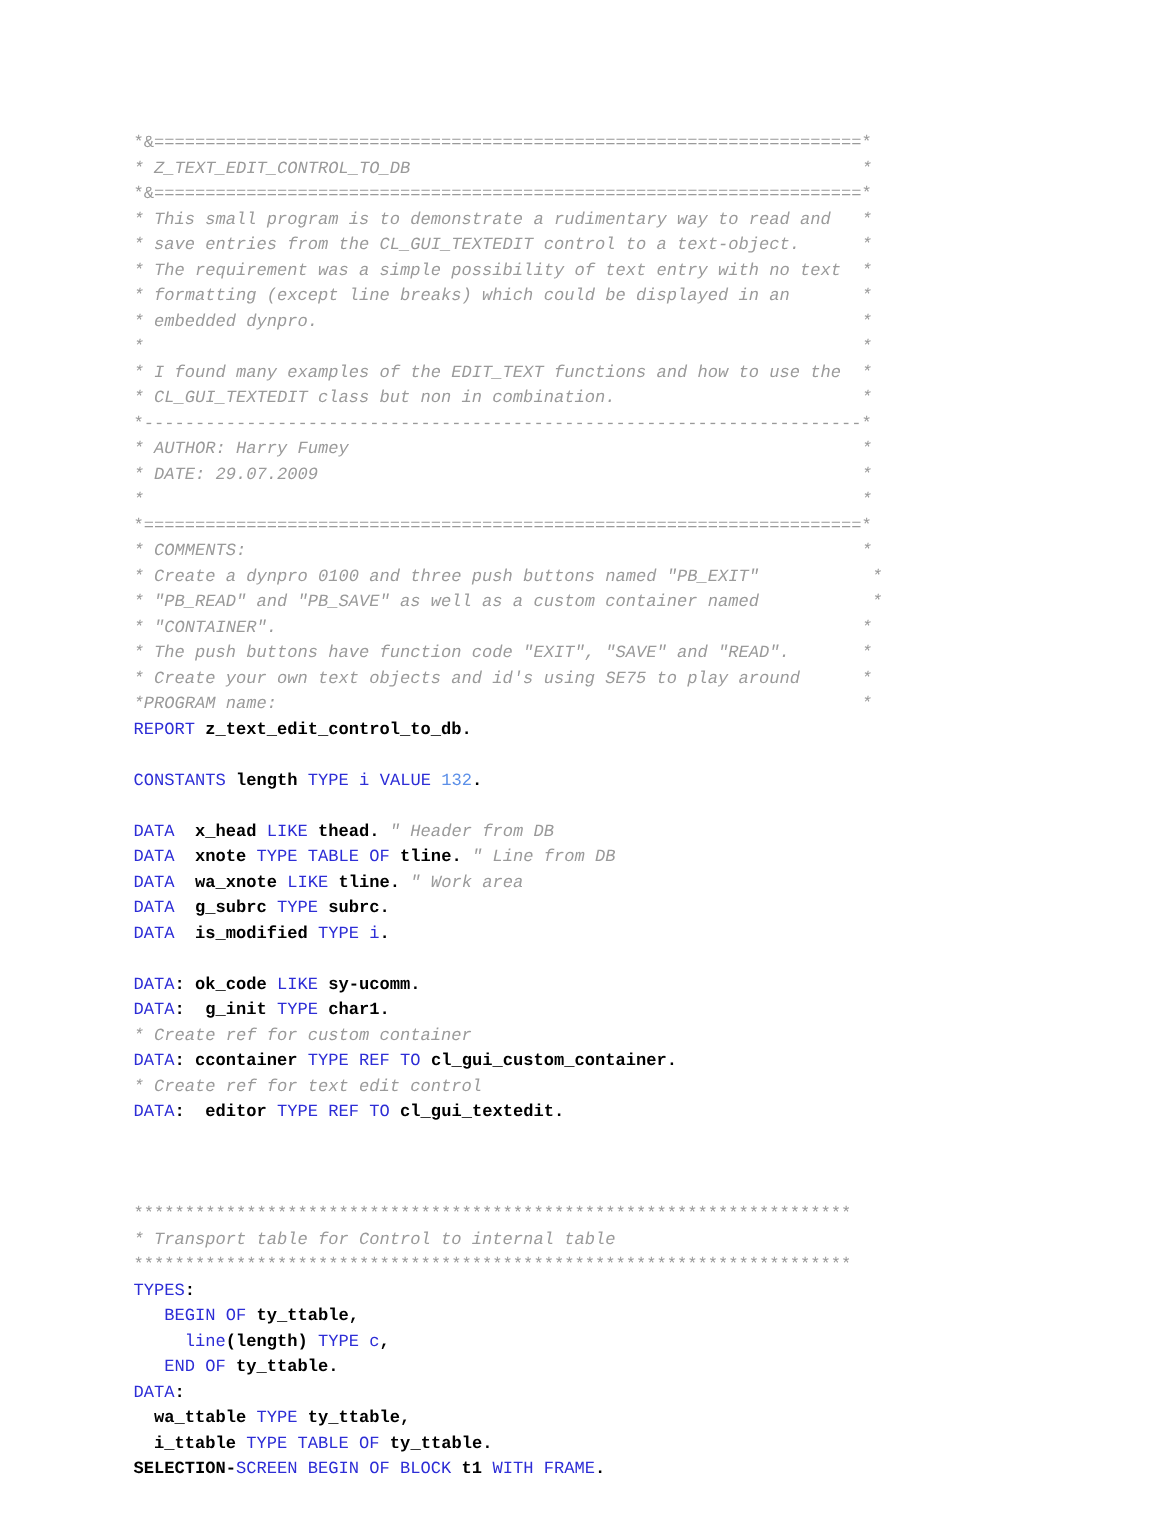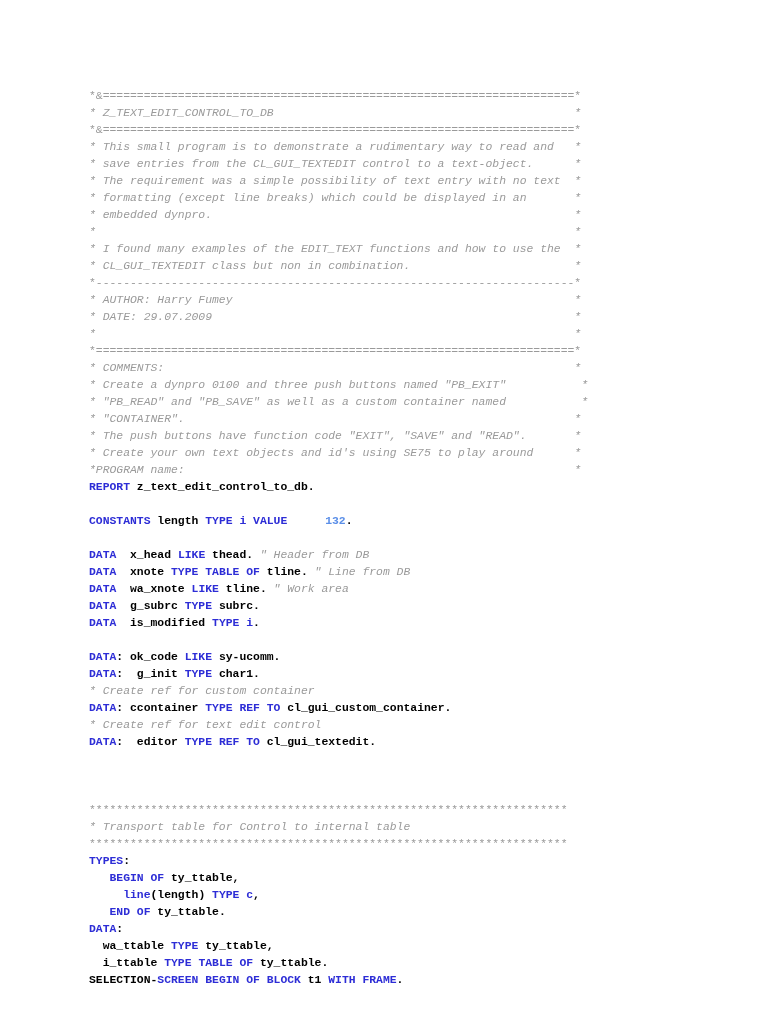--- a/index.html
+++ b/index.html
@@ -39,31 +39,30 @@
     color: #9a9a9a;
     font-style: italic;
     font-family: Liberation Mono, monospace;
   }
   .rule {
     color: #9a9a9a;
     font-style: normal;
   }
   .kw {
     color: #2d2dd6;
-    font-weight: bold;
+    font-weight: normal;
   }
   .id {
     color: #000000;
     font-weight: bold;
     text-align: center;
   }
   .num {
     color: #5b8fe8;
-    font-weight: bold;
-    margin-left: 31px;
+    font-weight: normal;
   }
   .blank {
     height: 17px;
   }
 </style>
 </head>
 <body>
 
 <div id="page">
   <div id="listing"><div class="line"><span class="rule">*&amp;=====================================================================*</span></div><div class="line"><span class="cmt">* Z_TEXT_EDIT_CONTROL_TO_DB                                            *</span></div><div class="line"><span class="rule">*&amp;=====================================================================*</span></div><div class="line"><span class="cmt">* This small program is to demonstrate a rudimentary way to read and   *</span></div><div class="line"><span class="cmt">* save entries from the CL_GUI_TEXTEDIT control to a text-object.      *</span></div><div class="line"><span class="cmt">* The requirement was a simple possibility of text entry with no text  *</span></div><div class="line"><span class="cmt">* formatting (except line breaks) which could be displayed in an       *</span></div><div class="line"><span class="cmt">* embedded dynpro.                                                     *</span></div><div class="line"><span class="cmt">*                                                                      *</span></div><div class="line"><span class="cmt">* I found many examples of the EDIT_TEXT functions and how to use the  *</span></div><div class="line"><span class="cmt">* CL_GUI_TEXTEDIT class but non in combination.                        *</span></div><div class="line"><span class="rule">*----------------------------------------------------------------------*</span></div><div class="line"><span class="cmt">* AUTHOR: Harry Fumey                                                  *</span></div><div class="line"><span class="cmt">* DATE: 29.07.2009                                                     *</span></div><div class="line"><span class="cmt">*                                                                      *</span></div><div class="line"><span class="rule">*======================================================================*</span></div><div class="line"><span class="cmt">* COMMENTS:                                                            *</span></div><div class="line"><span class="cmt">* Create a dynpro 0100 and three push buttons named "PB_EXIT"           *</span></div><div class="line"><span class="cmt">* "PB_READ" and "PB_SAVE" as well as a custom container named           *</span></div><div class="line"><span class="cmt">* "CONTAINER".                                                         *</span></div><div class="line"><span class="cmt">* The push buttons have function code "EXIT", "SAVE" and "READ".       *</span></div><div class="line"><span class="cmt">* Create your own text objects and id's using SE75 to play around      *</span></div><div class="line"><span class="cmt">*PROGRAM name:                                                         *</span></div><div class="line"><span class="kw">REPORT</span><span class="id"> z_text_edit_control_to_db.</span></div><div class="line blank">&nbsp;</div><div class="line"><span class="kw">CONSTANTS</span><span class="id"> length </span><span class="kw">TYPE</span><span class="id"> </span><span class="kw">i</span><span class="id"> </span><span class="kw">VALUE</span><span class="id"> </span><span class="num">132</span><span class="id">.</span></div><div class="line blank">&nbsp;</div><div class="line"><span class="kw">DATA</span><span class="id">  x_head </span><span class="kw">LIKE</span><span class="id"> thead. </span><span class="cmt">" Header from DB</span></div><div class="line"><span class="kw">DATA</span><span class="id">  xnote </span><span class="kw">TYPE TABLE OF</span><span class="id"> tline. </span><span class="cmt">" Line from DB</span></div><div class="line"><span class="kw">DATA</span><span class="id">  wa_xnote </span><span class="kw">LIKE</span><span class="id"> tline. </span><span class="cmt">" Work area</span></div><div class="line"><span class="kw">DATA</span><span class="id">  g_subrc </span><span class="kw">TYPE</span><span class="id"> subrc.</span></div><div class="line"><span class="kw">DATA</span><span class="id">  is_modified </span><span class="kw">TYPE</span><span class="id"> </span><span class="kw">i</span><span class="id">.</span></div><div class="line blank">&nbsp;</div><div class="line"><span class="kw">DATA</span><span class="id">: ok_code </span><span class="kw">LIKE</span><span class="id"> sy-ucomm.</span></div><div class="line"><span class="kw">DATA</span><span class="id">:  g_init </span><span class="kw">TYPE</span><span class="id"> char1.</span></div><div class="line"><span class="cmt">* Create ref for custom container</span></div><div class="line"><span class="kw">DATA</span><span class="id">: ccontainer </span><span class="kw">TYPE REF TO</span><span class="id"> cl_gui_custom_container.</span></div><div class="line"><span class="cmt">* Create ref for text edit control</span></div><div class="line"><span class="kw">DATA</span><span class="id">:  editor </span><span class="kw">TYPE REF TO</span><span class="id"> cl_gui_textedit.</span></div><div class="line blank">&nbsp;</div><div class="line blank">&nbsp;</div><div class="line blank">&nbsp;</div><div class="line"><span class="rule">**********************************************************************</span></div><div class="line"><span class="cmt">* Transport table for Control to internal table</span></div><div class="line"><span class="rule">**********************************************************************</span></div><div class="line"><span class="kw">TYPES</span><span class="id">:</span></div><div class="line"><span class="id">   </span><span class="kw">BEGIN OF</span><span class="id"> ty_ttable,</span></div><div class="line"><span class="id">     </span><span class="kw">line</span><span class="id">(length) </span><span class="kw">TYPE c</span><span class="id">,</span></div><div class="line"><span class="id">   </span><span class="kw">END OF</span><span class="id"> ty_ttable.</span></div><div class="line"><span class="kw">DATA</span><span class="id">:</span></div><div class="line"><span class="id">  wa_ttable </span><span class="kw">TYPE</span><span class="id"> ty_ttable,</span></div><div class="line"><span class="id">  i_ttable </span><span class="kw">TYPE TABLE OF</span><span class="id"> ty_ttable.</span></div><div class="line"><span class="id">SELECTION-</span><span class="kw">SCREEN BEGIN OF BLOCK</span><span class="id"> t1 </span><span class="kw">WITH FRAME</span><span class="id">.</span></div><div class="line blank">&nbsp;</div><div class="line blank">&nbsp;</div><div class="line"></div></div>

